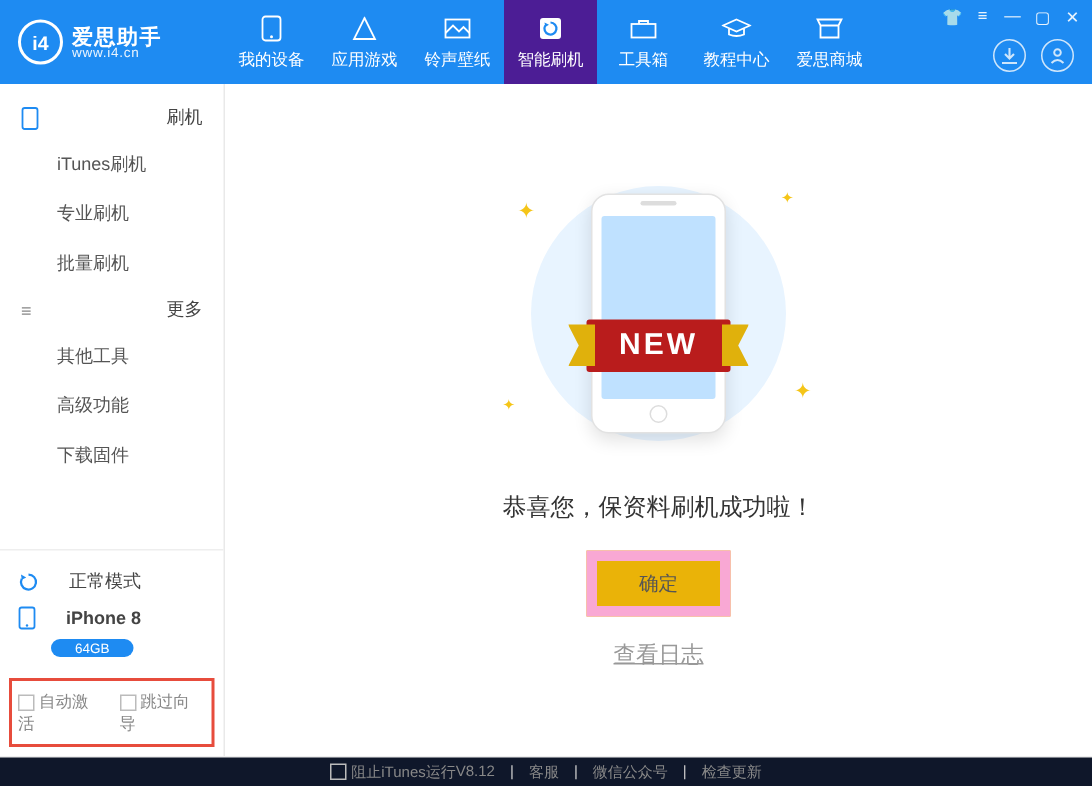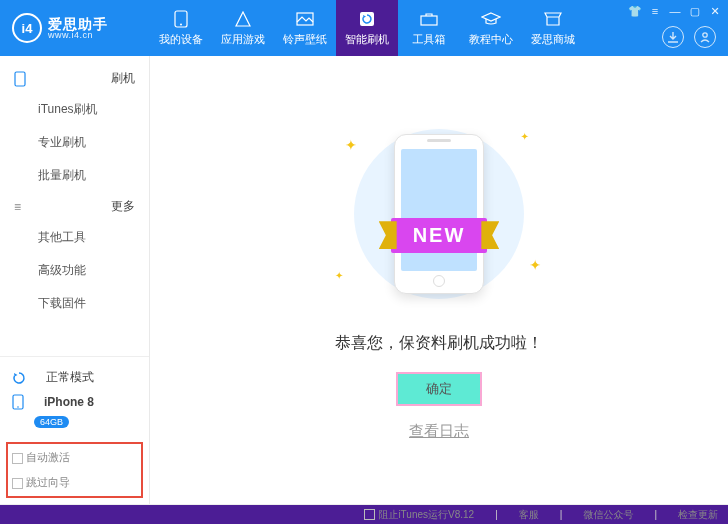--- a/index.html
+++ b/index.html
@@ -21,45 +21,45 @@
   .hdr-circles { position: absolute; right: 8px; bottom: 8px; display: flex; gap: 6px; }
 
   .body { display: flex; height: 448px; }
   .sidebar { width: 150px; border-right: 1px solid #e9e9e9; display: flex; flex-direction: column; font-size: 12px; }
   .side-scroll { flex: 1; overflow: hidden; padding-top: 8px; }
   .side-sec { padding: 6px 14px; color: #444; display: flex; align-items: center; gap: 6px; font-weight: normal; justify-content: space-between; }
   .side-item { padding: 8px 0 8px 38px; color: #555; cursor: pointer; }
   .side-item.active { color: #1e8bf2; }
   .dev-box { border-top: 1px solid #eee; padding: 8px 12px; }
   .dev-row { display: flex; align-items: center; gap: 20px; font-size: 12px; color: #444; padding: 4px 0; }
-  .badge64 { background: #1e8bf2; color: #fff; font-size: 9px; border-radius: 8px; padding: 1px 6px; margin-left: 22px; display: inline-block; }
-  .opt-box { border: 2px solid #e74c3c; margin: 6px; padding: 6px 4px; display: flex; gap: 10px; font-size: 11px; color: #888; flex-direction: column; }
+  .badge64 { background: #1e8bf2; color: #fff; font-size: 9px; border-radius: 8px; padding: 1px 16px; margin-left: 22px; display: inline-block; }
+  .opt-box { border: 2px solid #e74c3c; margin: 6px; padding: 6px 4px; display: flex; gap: 10px; font-size: 11px; color: #888; }
   .cb { width: 11px; height: 11px; border: 1px solid #bbb; display: inline-block; vertical-align: middle; margin-right: 3px; }
 
   .main { flex: 1; display: flex; flex-direction: column; align-items: center; justify-content: center; position: relative; }
   .illus { width: 260px; height: 190px; position: relative; display: flex; align-items: center; justify-content: center; }
   .big-circle { width: 170px; height: 170px; border-radius: 50%; background: #e8f4ff; position: absolute; }
   .phone { width: 90px; height: 160px; background: #fff; border-radius: 12px; box-shadow: 0 4px 12px rgba(0,0,0,.12); position: absolute; border: 1px solid #e2e2e2; }
   .phone::before { content: ""; position: absolute; top: 4px; left: 50%; transform: translateX(-50%); width: 24px; height: 3px; background: #ddd; border-radius: 2px; }
   .phone::after { content: ""; position: absolute; bottom: 6px; left: 50%; transform: translateX(-50%); width: 10px; height: 10px; border: 1px solid #ddd; border-radius: 50%; }
   .phone-screen { position: absolute; top: 14px; left: 6px; right: 6px; bottom: 22px; background: #bfe1ff; border-radius: 2px; }
-  .ribbon { position: absolute; background: #d946ef; color: #fff; font-weight: bold; font-size: 20px; padding: 6px 22px; border-radius: 2px; letter-spacing: 2px; z-index: 2; top: 52%; }
+  .ribbon { position: absolute; background: #b91c1c; color: #fff; font-weight: bold; font-size: 20px; padding: 6px 22px; border-radius: 2px; letter-spacing: 2px; z-index: 2; top: 52%; }
   .ribbon::before, .ribbon::after { content: ""; position: absolute; top: 50%; width: 18px; height: 28px; background: #e0b10c; transform: translateY(-50%); z-index: -1; }
   .ribbon::before { left: -12px; clip-path: polygon(0 0,100% 0,100% 100%,0 100%,40% 50%); }
   .ribbon::after { right: -12px; clip-path: polygon(0 0,100% 0,60% 50%,100% 100%,0 100%); }
   .star { position: absolute; color: #f5c518; font-size: 14px; }
   .s1 { top: 18px; left: 36px; } .s2 { top: 12px; right: 40px; font-size: 10px; } .s3 { bottom: 28px; left: 26px; font-size: 10px; } .s4 { bottom: 36px; right: 28px; }
 
   .success { font-size: 16px; color: #333; margin-top: 24px; }
-  .btn-ok { margin-top: 18px; border: 2px solid #f9a8d4; background: #5eead4; padding: 6px 28px; font-size: 13px; color: #555; cursor: pointer; }
+  .btn-ok { margin-top: 18px; border: 7px solid #f9a8d4; background: #eab308; padding: 6px 28px; font-size: 13px; color: #555; cursor: pointer; }
   .log-link { margin-top: 16px; font-size: 15px; color: #999; cursor: pointer; text-decoration: underline; }
 
-  .footer { height: 20px; border-top: 1px solid #eee; background: #4c1d95; display: flex; align-items: center; font-size: 10px; color: #888; padding: 0 10px; justify-content: flex-end; }
+  .footer { height: 20px; border-top: 1px solid #eee; background: #0f172a; display: flex; align-items: center; font-size: 10px; color: #888; padding: 0 10px; justify-content: center; }
   .f-left { display: flex; align-items: center; gap: 4px; }
-  .f-right { display: flex; align-items: center; gap: 21px; }
+  .f-right { display: flex; align-items: center; gap: 10px; }
   .f-sep { color: #ccc; }
 </style>
 </head>
 <body>
 
 <div class="hdr">
   <div class="logo-wrap">
     <div class="logo-badge">i4</div>
     <div class="logo-text">
       <div class="logo-cn">爱思助手</div>

